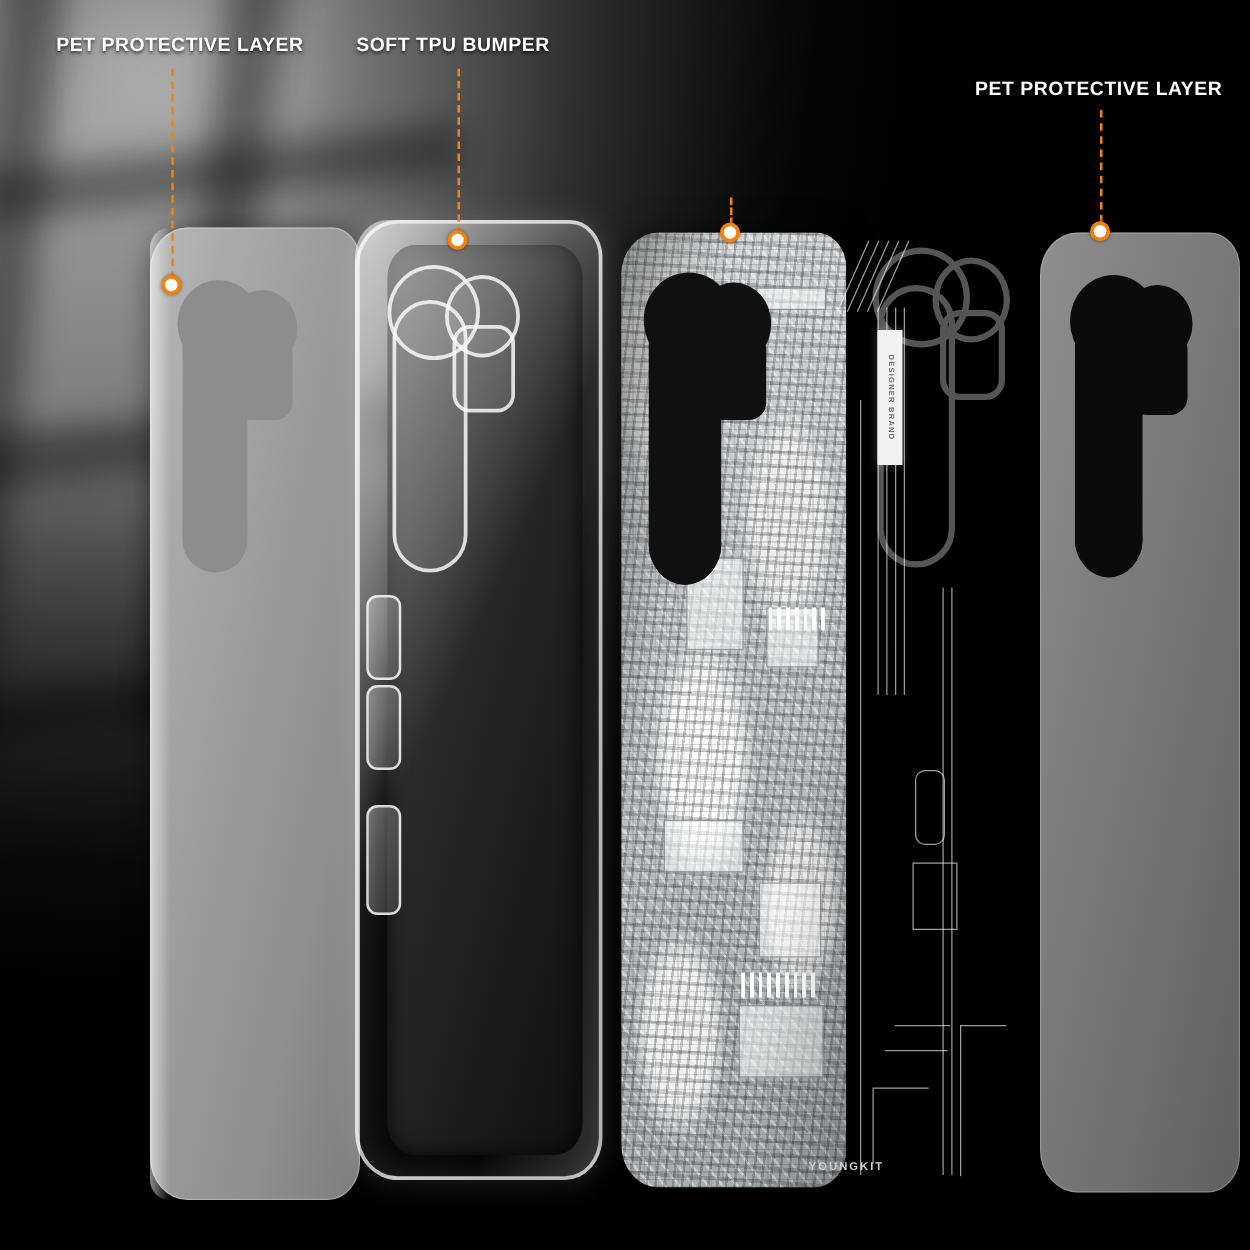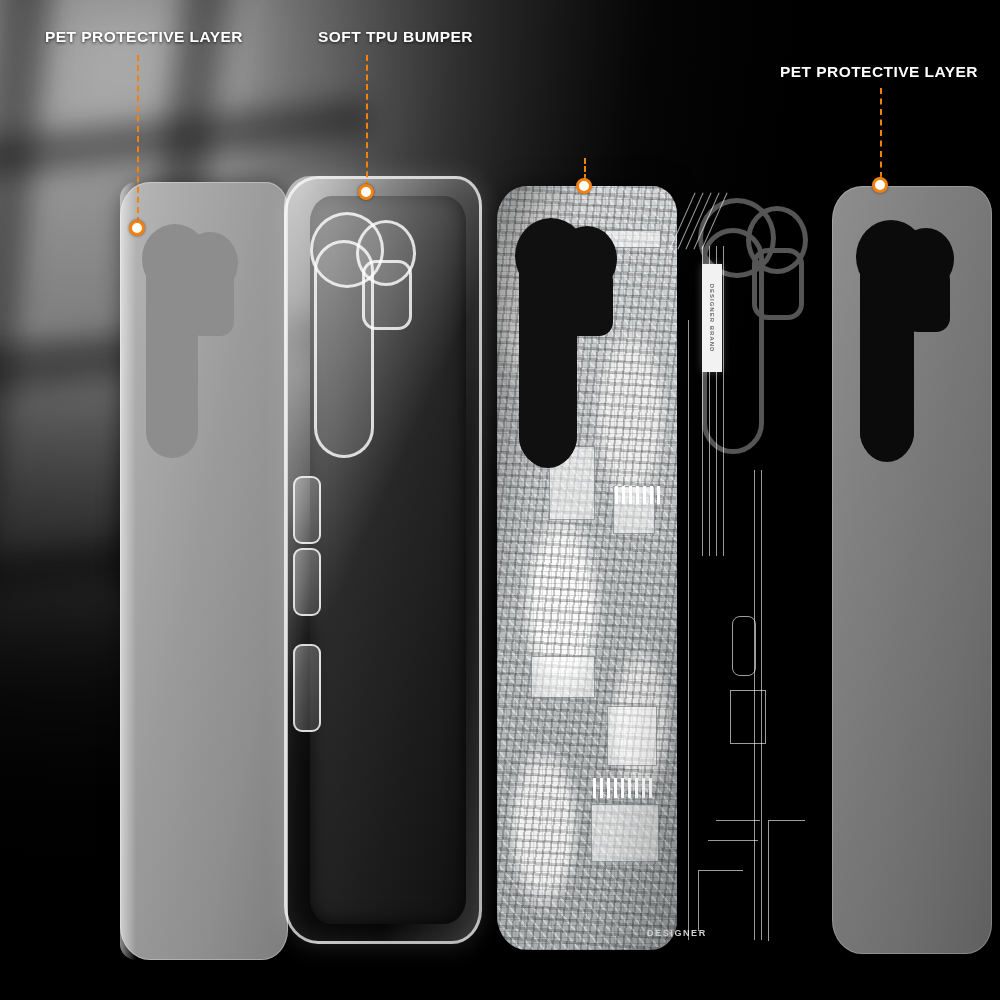--- a/index.html
+++ b/index.html
@@ -162,21 +162,21 @@
       <div class="pcb-shade"></div>
     </div>
 
     <div class="cam" style="left:18px;top:28px;width:108px;height:256px;">
       <i class="bar" style="left:4px;top:30px;width:58px;height:222px;background:#101010;"></i>
       <i class="lobe" style="left:0px;top:4px;width:72px;height:76px;background:#101010;"></i>
       <i class="lobe" style="left:42px;top:12px;width:60px;height:66px;background:#101010;"></i>
       <i class="nub" style="left:48px;top:52px;width:50px;height:70px;background:#101010;"></i>
       <i class="lobe" style="left:4px;top:188px;width:58px;height:66px;background:#101010;"></i>
     </div>
-    <div class="brand" style="left:150px;top:742px;">DESIGNER</div>
+    <div class="brand" style="left:150px;top:742px;">YOUNGKIT</div>
   </div>
 
   <div class="layer" style="left:676px;top:180px;width:190px;height:790px;">
 
     <div class="cam" style="left:24px;top:16px;width:112px;height:268px;">
       <i class="bar" style="left:2px;top:32px;width:62px;height:226px;border:5px solid #555;border-radius:44px;box-sizing:border-box;"></i>
       <i class="lobe" style="left:-2px;top:2px;width:78px;height:80px;border:5px solid #555;border-radius:50%;box-sizing:border-box;"></i>
       <i class="lobe" style="left:46px;top:10px;width:62px;height:68px;border:5px solid #555;border-radius:50%;box-sizing:border-box;"></i>
       <i class="nub" style="left:52px;top:52px;width:52px;height:72px;border:5px solid #555;border-radius:16px;box-sizing:border-box;"></i>
     </div>
@@ -217,21 +217,21 @@
       <i class="lobe" style="left:42px;top:12px;width:56px;height:62px;background:#0b0b0b;"></i>
       <i class="nub" style="left:48px;top:50px;width:46px;height:66px;background:#0b0b0b;"></i>
       <i class="lobe" style="left:4px;top:184px;width:54px;height:62px;background:#0b0b0b;"></i>
     </div>
   </div>
 
   <div class="label" style="left:45px;top:27px;">PET PROTECTIVE LAYER</div>
   <div class="leader" style="left:137px;top:55px;height:168px;"></div>
   <div class="dot" style="left:137px;top:228px;"></div>
 
-  <div class="label" style="left:285px;top:27px;margin-left:33px;">SOFT TPU BUMPER</div>
+  <div class="label" style="left:285px;top:27px;">SOFT TPU BUMPER</div>
   <div class="leader" style="left:366px;top:55px;height:132px;"></div>
   <div class="dot" style="left:366px;top:192px;"></div>
 
   <div class="leader" style="left:584px;top:158px;height:22px;"></div>
   <div class="dot" style="left:584px;top:186px;"></div>
 
   <div class="label" style="left:780px;top:62px;">PET PROTECTIVE LAYER</div>
   <div class="leader" style="left:880px;top:88px;height:90px;"></div>
   <div class="dot" style="left:880px;top:185px;"></div>
 

